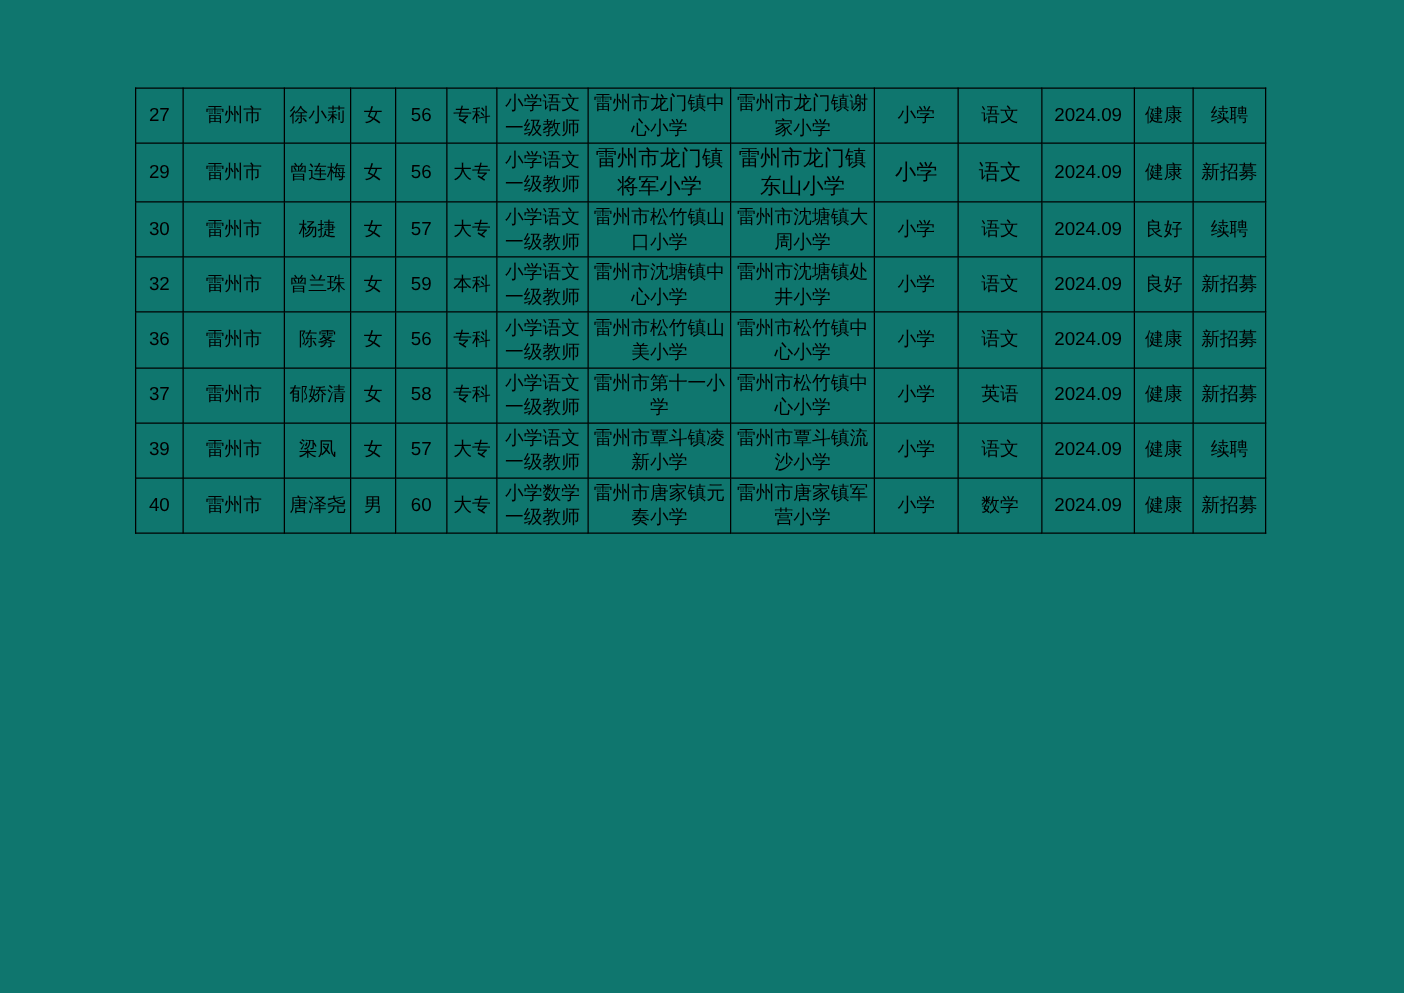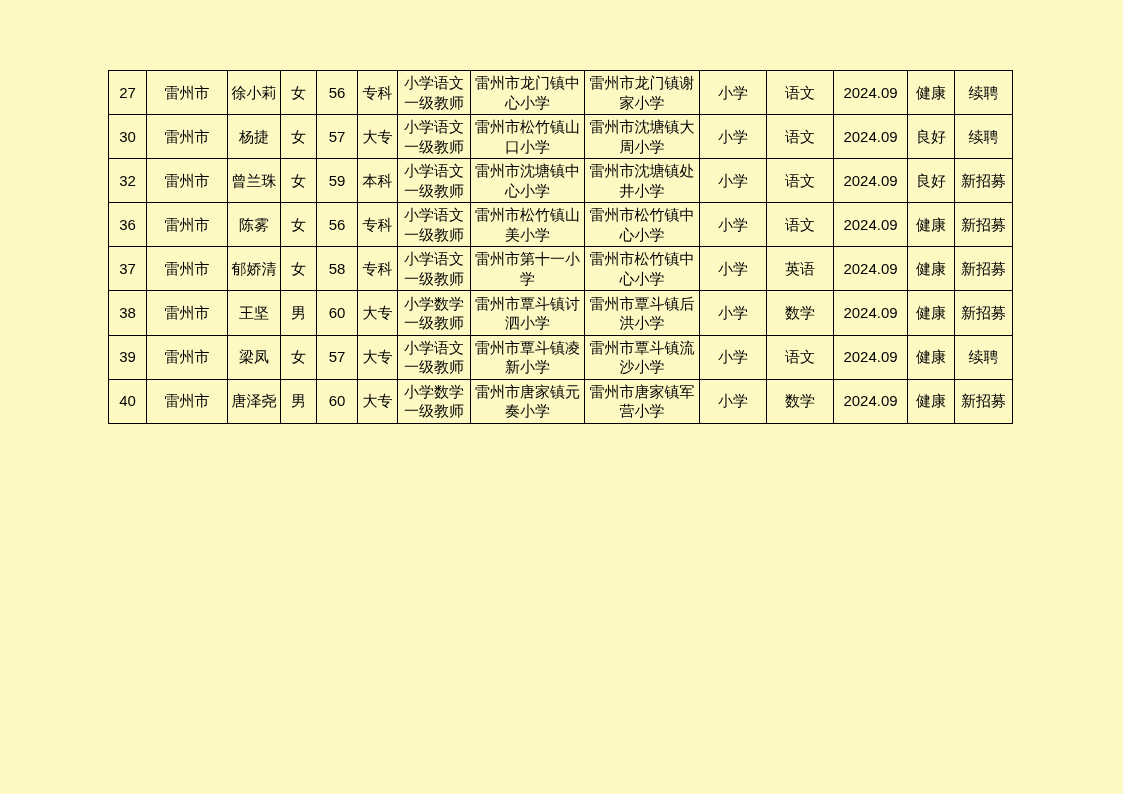--- a/index.html
+++ b/index.html
@@ -8,21 +8,21 @@
     width: 1123px;
     height: 794px;
     background: #ffffff;
     font-family: "Liberation Sans", sans-serif;
     color: #000;
   }
   .page {
     position: relative;
     width: 1123px;
     height: 794px;
-    background: #fef9c3;
+    background: #0f766e;
     overflow: hidden;
   }
   table.doc-table {
     position: absolute;
     left: 108px;
     top: 70px;
     width: 904px;
     border-collapse: collapse;
     table-layout: fixed;
   }
@@ -77,20 +77,36 @@
     <td>雷州市龙门镇中心小学</td>
     <td>雷州市龙门镇谢家小学</td>
     <td>小学</td>
     <td>语文</td>
     <td>2024.09</td>
     <td>健康</td>
     <td>续聘</td>
   </tr>
 
 
+  <tr>
+    <td>29</td>
+    <td>雷州市</td>
+    <td>曾连梅</td>
+    <td>女</td>
+    <td>56</td>
+    <td>大专</td>
+    <td>小学语文一级教师</td>
+    <td class="large">雷州市龙门镇将军小学</td>
+    <td class="large">雷州市龙门镇东山小学</td>
+    <td class="large">小学</td>
+    <td class="large">语文</td>
+    <td>2024.09</td>
+    <td>健康</td>
+    <td>新招募</td>
+  </tr>
 
   <tr>
     <td>30</td>
     <td>雷州市</td>
     <td>杨捷</td>
     <td>女</td>
     <td>57</td>
     <td>大专</td>
     <td>小学语文一级教师</td>
     <td>雷州市松竹镇山口小学</td>
@@ -150,36 +166,20 @@
     <td>小学语文一级教师</td>
     <td>雷州市第十一小学</td>
     <td>雷州市松竹镇中心小学</td>
     <td>小学</td>
     <td>英语</td>
     <td>2024.09</td>
     <td>健康</td>
     <td>新招募</td>
   </tr>
 
-  <tr>
-    <td>38</td>
-    <td>雷州市</td>
-    <td>王坚</td>
-    <td>男</td>
-    <td>60</td>
-    <td>大专</td>
-    <td>小学数学一级教师</td>
-    <td>雷州市覃斗镇讨泗小学</td>
-    <td>雷州市覃斗镇后洪小学</td>
-    <td>小学</td>
-    <td>数学</td>
-    <td>2024.09</td>
-    <td>健康</td>
-    <td>新招募</td>
-  </tr>
 
   <tr>
     <td>39</td>
     <td>雷州市</td>
     <td>梁凤</td>
     <td>女</td>
     <td>57</td>
     <td>大专</td>
     <td>小学语文一级教师</td>
     <td>雷州市覃斗镇凌新小学</td>

